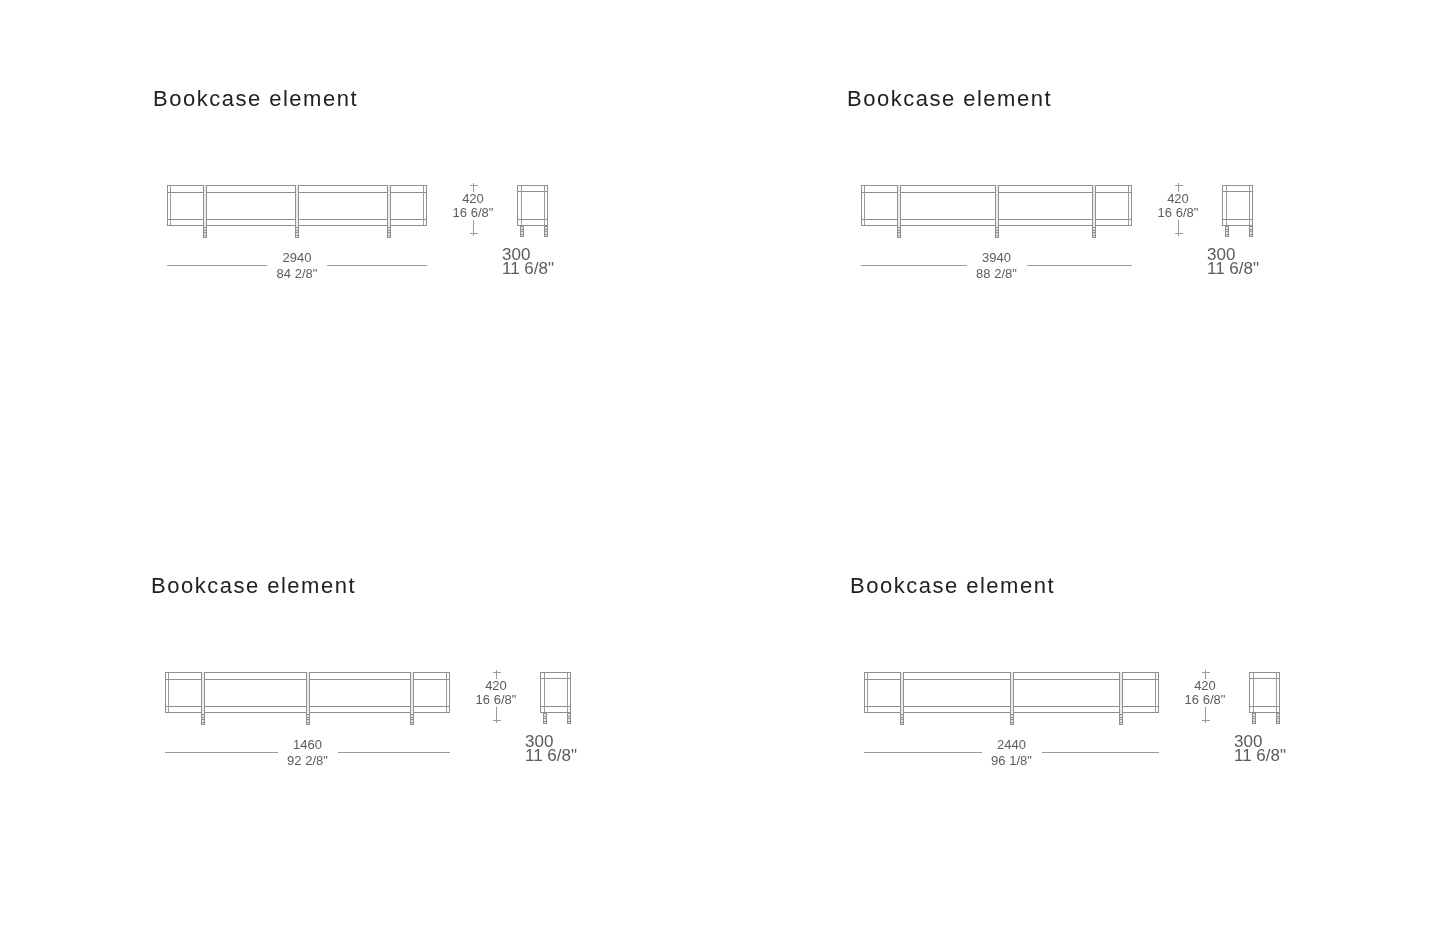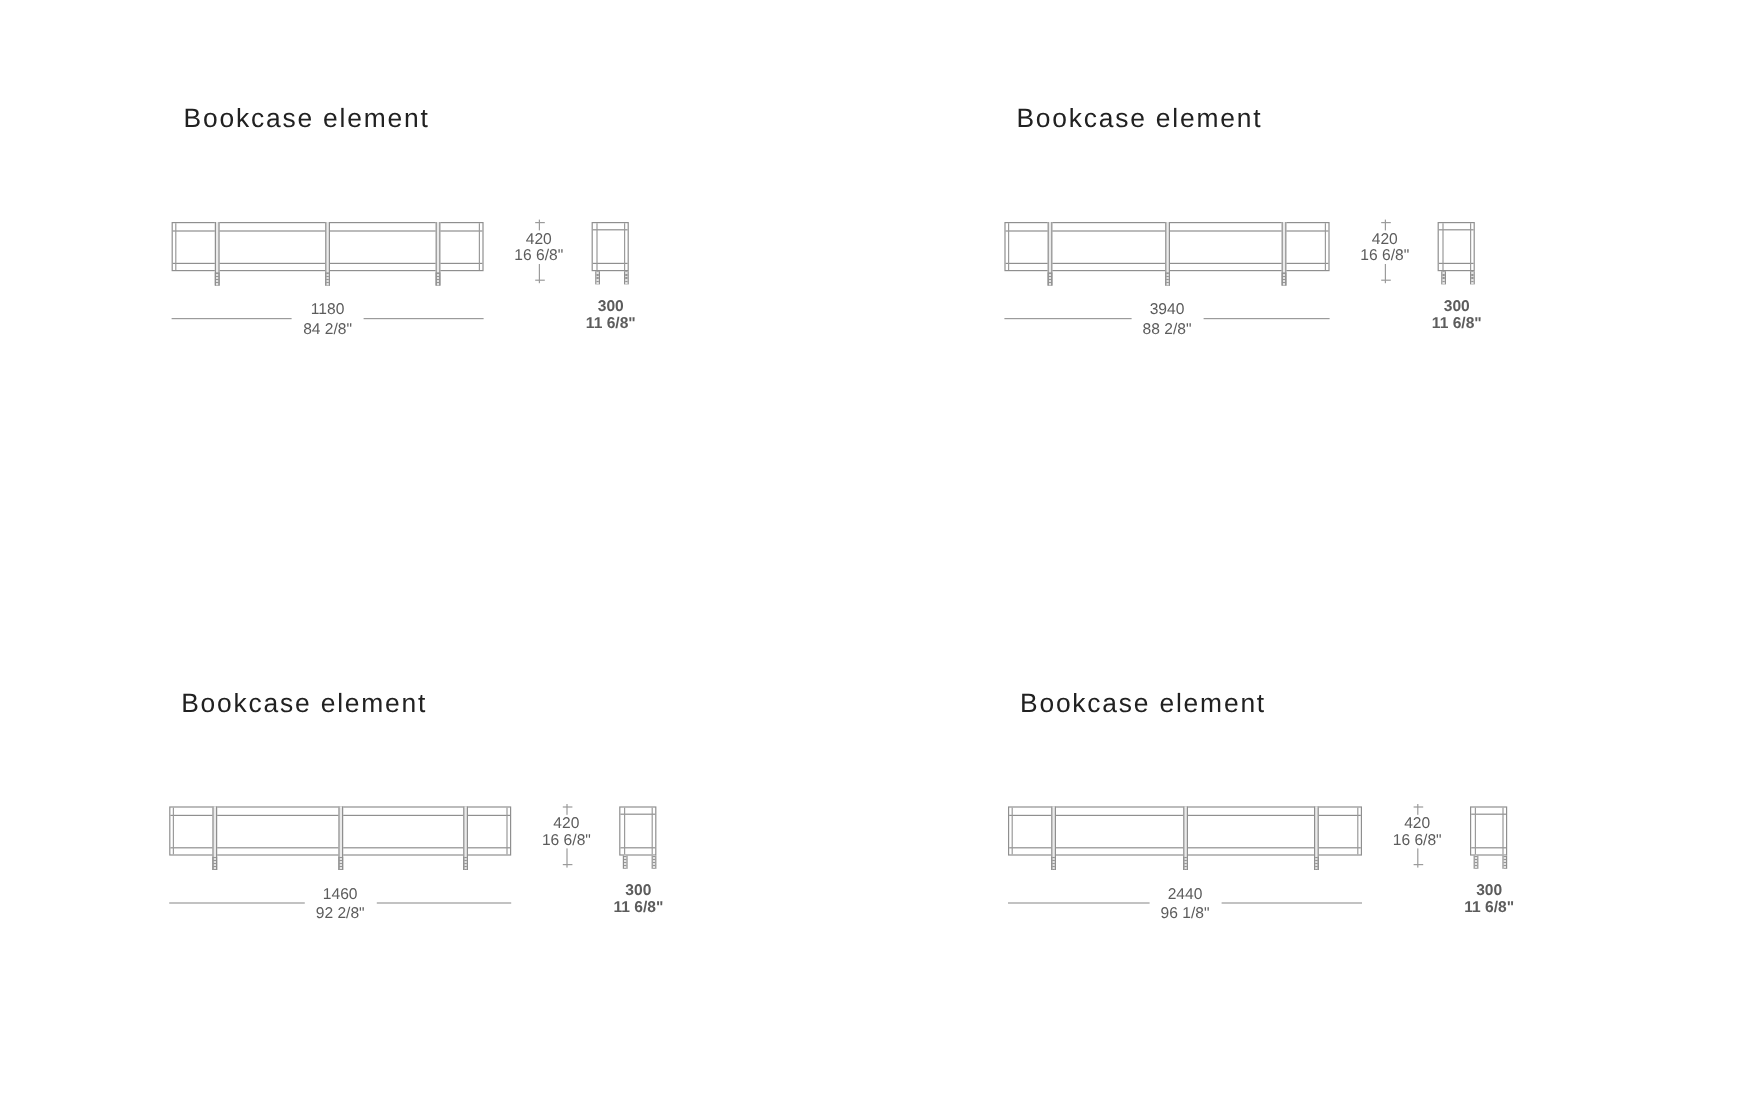--- a/index.html
+++ b/index.html
@@ -22,21 +22,21 @@
   .u2{left:821px;top:86px;--fw:271px;}
   .u3{left:125px;top:573px;--fw:285px;}
   .u4{left:824px;top:573px;--fw:295px;}
 
   .title{
     position:absolute;left:0;top:0;
     font-size:22px;line-height:26px;font-weight:400;
     letter-spacing:1.5px;color:var(--title);white-space:nowrap;margin-left:26px;
   }
 
-  .drawing{position:absolute;left:16px;top:99px;width:440px;height:110px;}
+  .drawing{position:absolute;left:40px;top:99px;width:440px;height:110px;}
 
   
   .front{
     position:absolute;left:0;top:0;width:var(--fw);height:41px;
     border:1px solid var(--line);
   }
   .front .hline{position:absolute;left:0;right:0;height:0;border-top:1px solid var(--line);}
   .front .hline.top{top:6px;}
   .front .hline.bot{bottom:5px;}
   .front .vline{position:absolute;top:0;bottom:0;width:0;border-left:1px solid var(--line-soft);}
@@ -95,21 +95,21 @@
   .wnum,.winch{
     position:absolute;left:0;right:0;text-align:center;
     font-size:13px;line-height:14px;color:var(--dim);white-space:nowrap;
   }
   .wnum{top:-14px;}
   .winch{top:2px;}
 
   
   .ddim{
     position:absolute;top:63px;left:calc(var(--fw) + 75px);width:62px;
-    text-align:center;font-size:13px;line-height:14px;color:var(--dim);white-space:nowrap;font-weight:bold;
+    text-align:left;font-size:17px;line-height:14px;color:var(--dim);white-space:nowrap;
   }
   .ddim span{display:block;}
 </style>
 </head>
 <body>
 
 <section class="unit u1">
   <h2 class="title">Bookcase element</h2>
   <div class="drawing">
     <div class="front">
@@ -138,21 +138,21 @@
       <i class="hline top"></i>
       <i class="hline bot"></i>
       <i class="vline l"></i>
       <i class="vline r"></i>
       <i class="leg lg-l"></i>
       <i class="leg lg-r"></i>
     </div>
     <div class="wdim">
       <i class="wline wl"></i>
       <i class="wline wr"></i>
-      <span class="wnum">1180</span>
+      <span class="wnum">2940</span>
       <span class="winch">84 2/8"</span>
     </div>
     <div class="ddim">
       <span>300</span>
       <span>11 6/8"</span>
     </div>
   </div>
 </section>
 
 <section class="unit u2">

